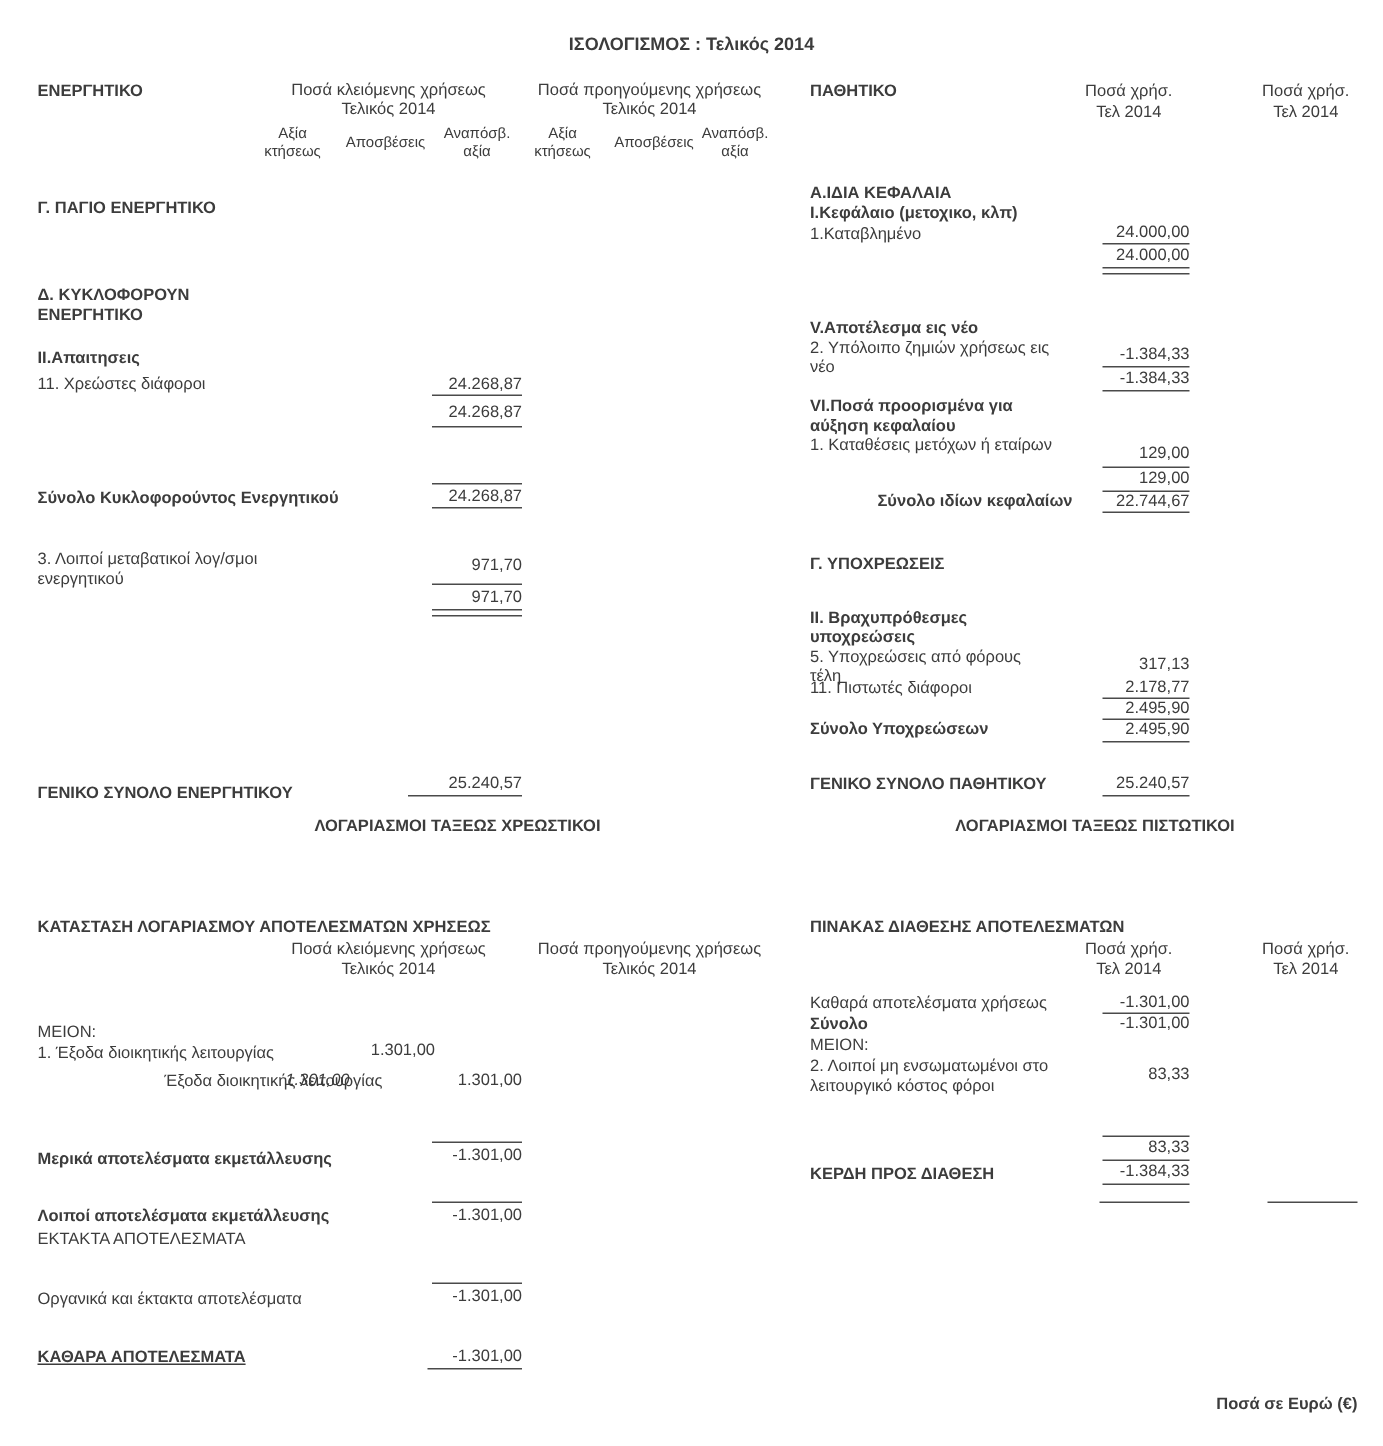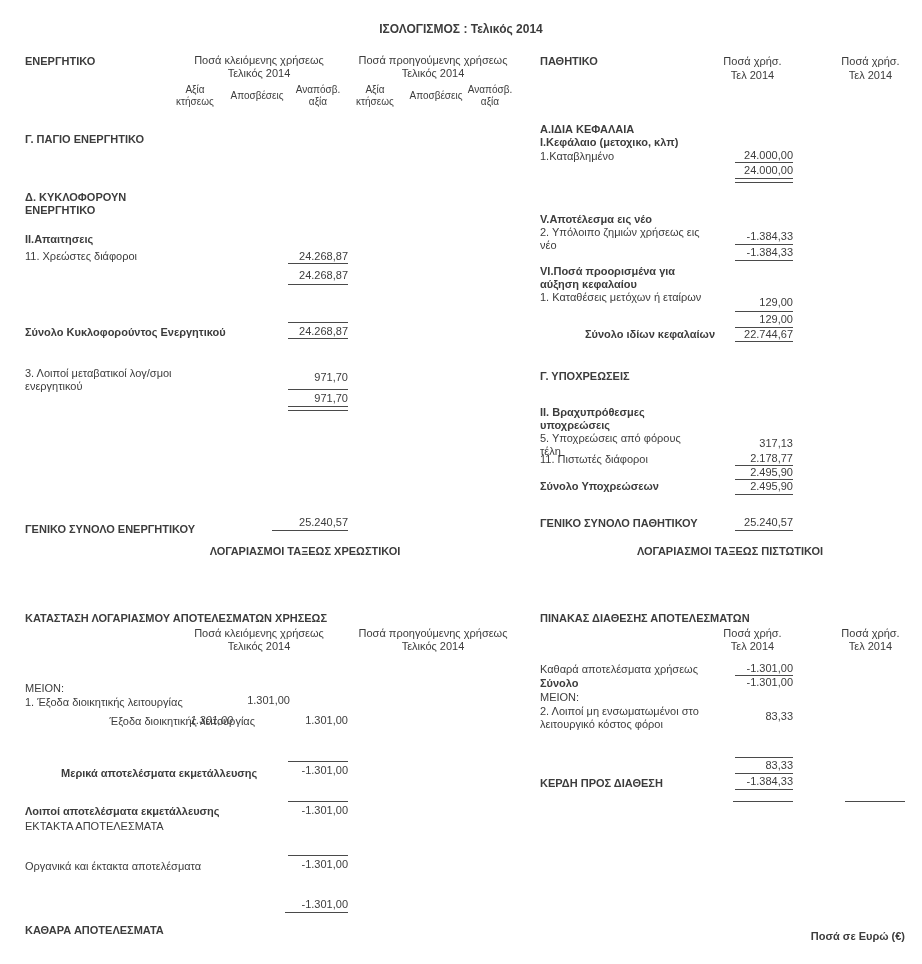--- a/index.html
+++ b/index.html
@@ -131,34 +131,34 @@
   <div class="t c" style="left:345px;top:627px;width:176px;">Ποσά προηγούμενης χρήσεως</div>
   <div class="t c" style="left:345px;top:640px;width:176px;">Τελικός 2014</div>
 
   <div class="t" style="left:25px;top:682px;width:200px;">ΜΕΙΟΝ:</div>
   <div class="t" style="left:25px;top:696px;width:230px;">1. Έξοδα διοικητικής λειτουργίας</div>
   <div class="t r" style="left:210px;top:694px;width:80px;">1.301,00</div>
   <div class="t" style="left:25px;top:715px;width:230px;text-align:right;">Έξοδα διοικητικής λειτουργίας</div>
   <div class="t r i" style="left:153px;top:714px;width:80px;">1.301,00</div>
   <div class="t r" style="left:265px;top:714px;width:83px;">1.301,00</div>
 
-  <div class="t b" style="left:25px;top:767px;width:260px;margin-left:36px;">Μερικά αποτελέσματα εκμετάλλευσης</div>
+  <div class="t b" style="left:25px;top:767px;width:260px;">Μερικά αποτελέσματα εκμετάλλευσης</div>
   <div class="rule" style="left:288px;top:761px;width:60px;"></div>
   <div class="t r" style="left:265px;top:764px;width:83px;">-1.301,00</div>
 
   <div class="t b" style="left:25px;top:805px;width:260px;">Λοιποί αποτελέσματα εκμετάλλευσης</div>
   <div class="rule" style="left:288px;top:801px;width:60px;"></div>
   <div class="t r" style="left:265px;top:804px;width:83px;">-1.301,00</div>
   <div class="t" style="left:25px;top:820px;width:260px;">ΕΚΤΑΚΤΑ ΑΠΟΤΕΛΕΣΜΑΤΑ</div>
 
   <div class="t" style="left:25px;top:860px;width:260px;">Οργανικά και έκτακτα αποτελέσματα</div>
   <div class="rule" style="left:288px;top:855px;width:60px;"></div>
   <div class="t r" style="left:265px;top:858px;width:83px;">-1.301,00</div>
 
-  <div class="t b" style="left:25px;top:924px;width:260px;">ΚΑΘΑΡΑ ΑΠΟΤΕΛΕΣΜΑΤΑ</div>
+  <div class="t b" style="left:25px;top:899px;width:260px;text-decoration:underline;">ΚΑΘΑΡΑ ΑΠΟΤΕΛΕΣΜΑΤΑ</div>
   <div class="t r" style="left:265px;top:898px;width:83px;">-1.301,00</div>
   <div class="rule" style="left:285px;top:912px;width:63px;"></div>
 
   <div class="t b" style="left:540px;top:612px;width:320px;">ΠΙΝΑΚΑΣ ΔΙΑΘΕΣΗΣ ΑΠΟΤΕΛΕΣΜΑΤΩΝ</div>
   <div class="t c" style="left:710px;top:627px;width:85px;">Ποσά χρήσ.</div>
   <div class="t c" style="left:710px;top:640px;width:85px;">Τελ 2014</div>
   <div class="t c" style="left:828px;top:627px;width:85px;">Ποσά χρήσ.</div>
   <div class="t c" style="left:828px;top:640px;width:85px;">Τελ 2014</div>
 
   <div class="t" style="left:540px;top:663px;width:220px;">Καθαρά αποτελέσματα χρήσεως</div>

